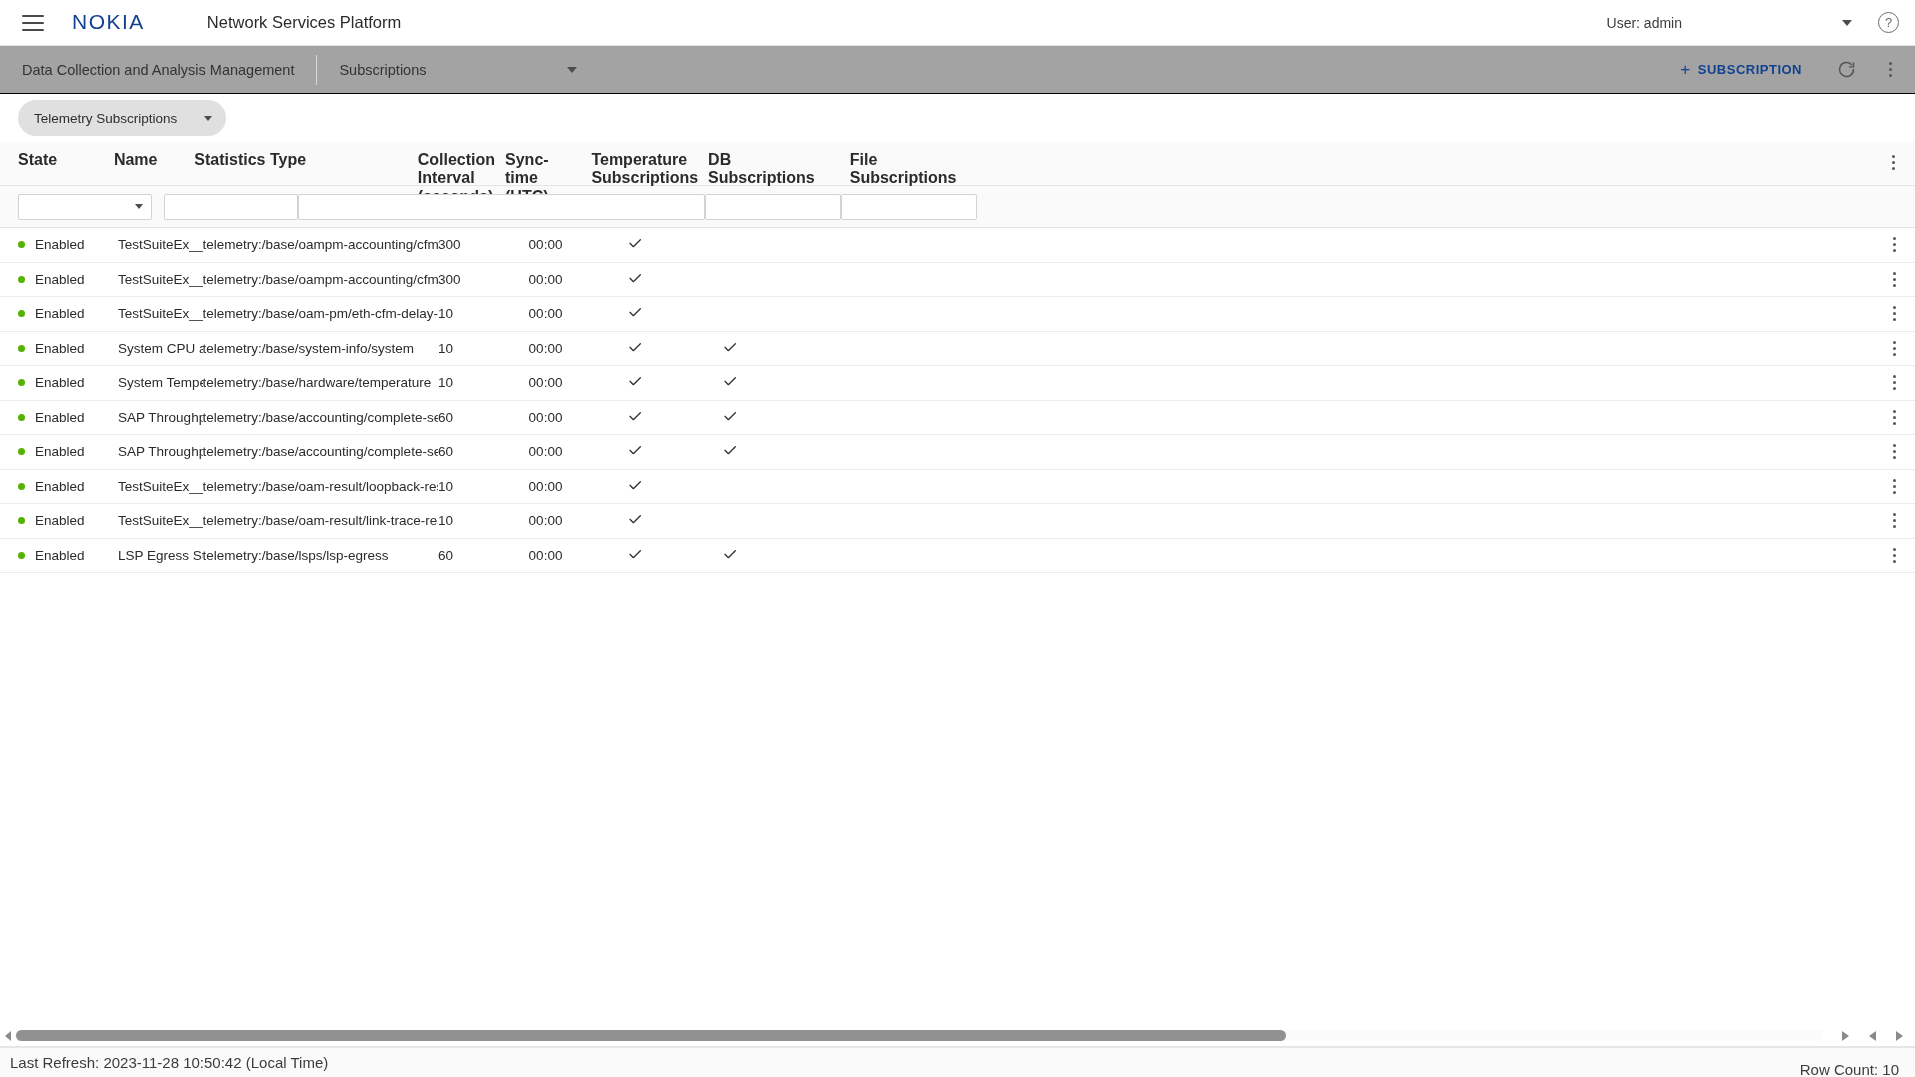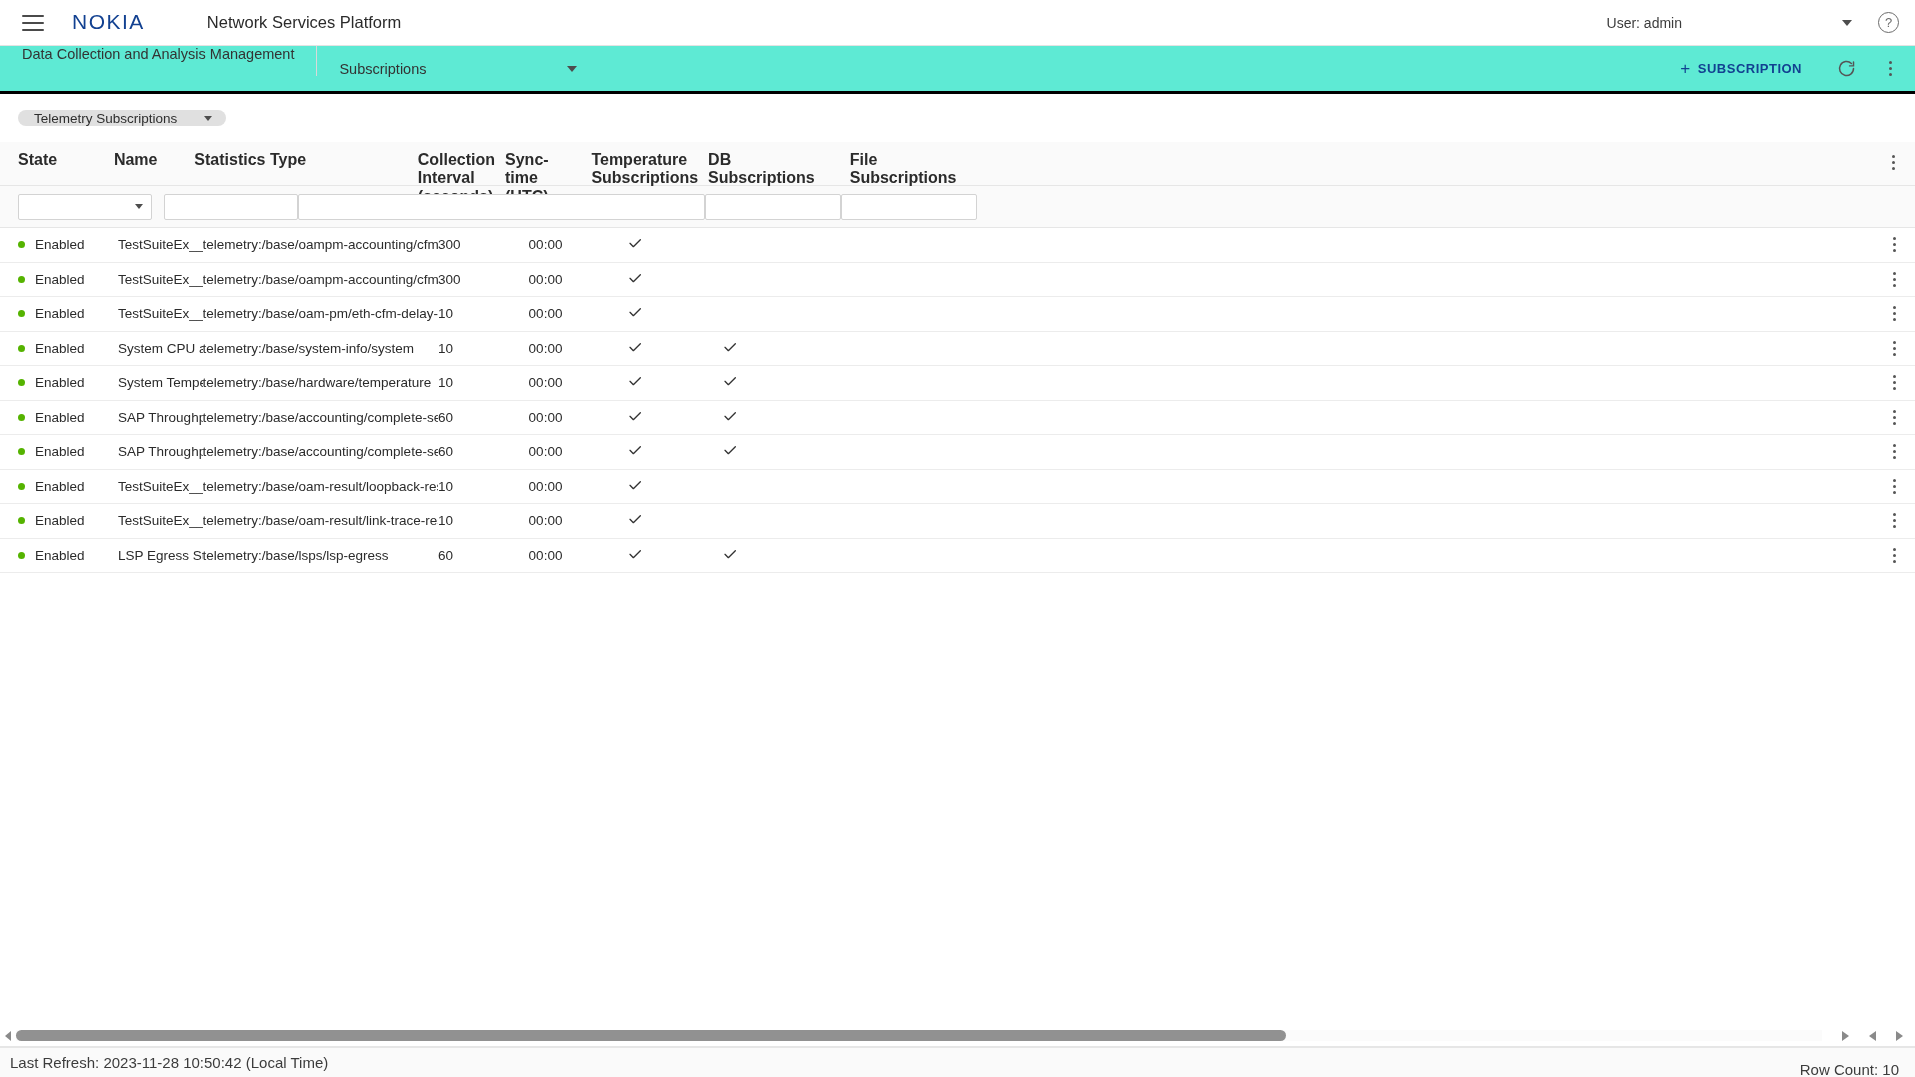--- a/index.html
+++ b/index.html
@@ -70,22 +70,23 @@
     font-size: 13px;
     display: flex; align-items: center; justify-content: center;
     cursor: pointer;
     line-height: 1;
   }
 
   
   .actionbar {
     height: 48px;
     display: flex;
-    border-bottom: 3px solid #000000;
-    background: #5eead4;
+    align-items: center;
+    border-bottom: 1px solid #000000;
+    background: #a3a3a3;
   }
   .crumb-primary {
     font-size: 14.5px;
     color: #333;
     padding-left: 22px;
     padding-right: 22px;
     white-space: nowrap;
   }
   .crumb-sep { width: 1px; height: 30px; background: #d9d9d9; }
   .crumb-select {
@@ -136,21 +137,21 @@
     height: 48px;
     display: flex;
     align-items: center;
     padding-left: 18px;
     background: #fff;
   }
   .chip {
     display: flex; align-items: center;
     background: #e0e0e0;
     border-radius: 18px;
-    height: 16px;
+    height: 36px;
     padding: 0 14px 0 16px;
     min-width: 208px;
     cursor: pointer;
   }
   .chip .lbl { font-size: 13.5px; color: #2e2e2e; }
   .chip .car {
     margin-left: auto;
     width: 0; height: 0;
     border-left: 4.5px solid transparent;
     border-right: 4.5px solid transparent;

